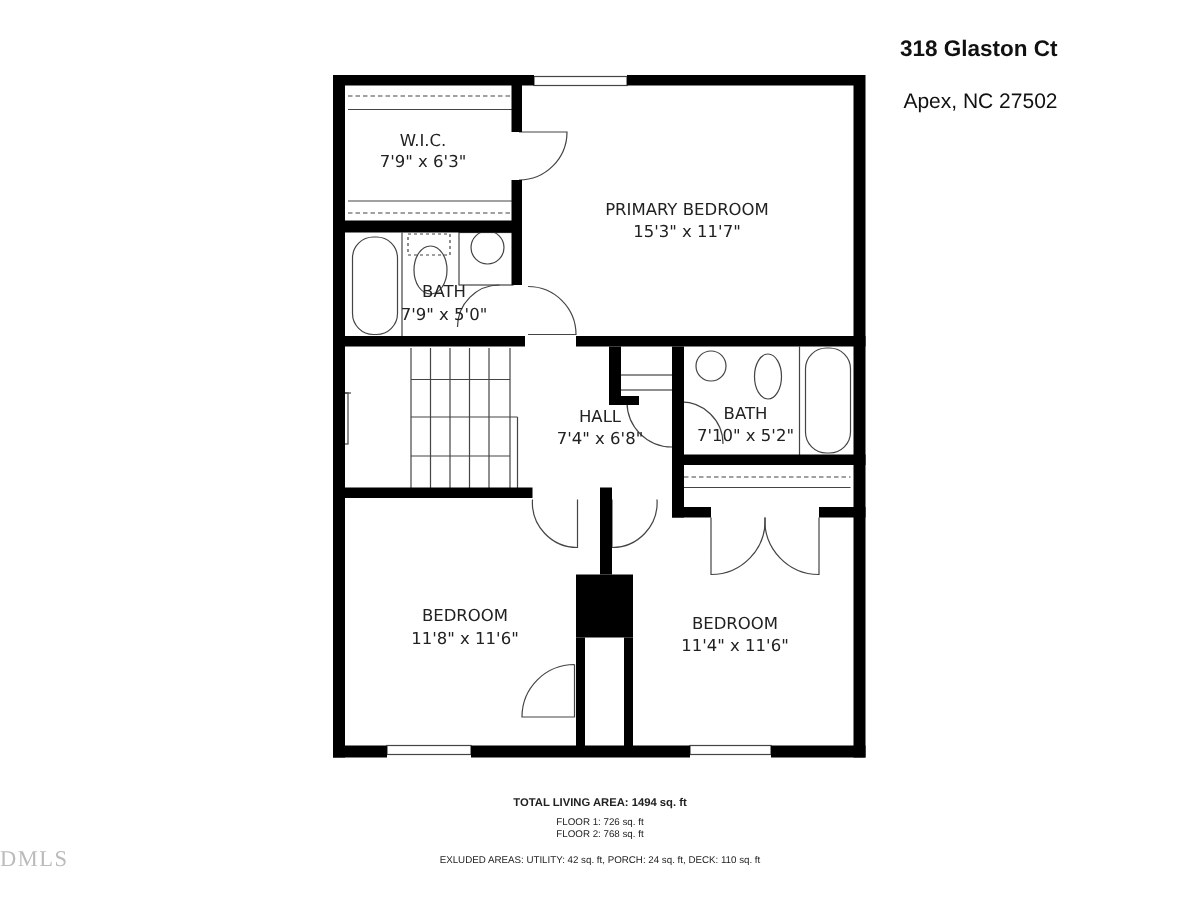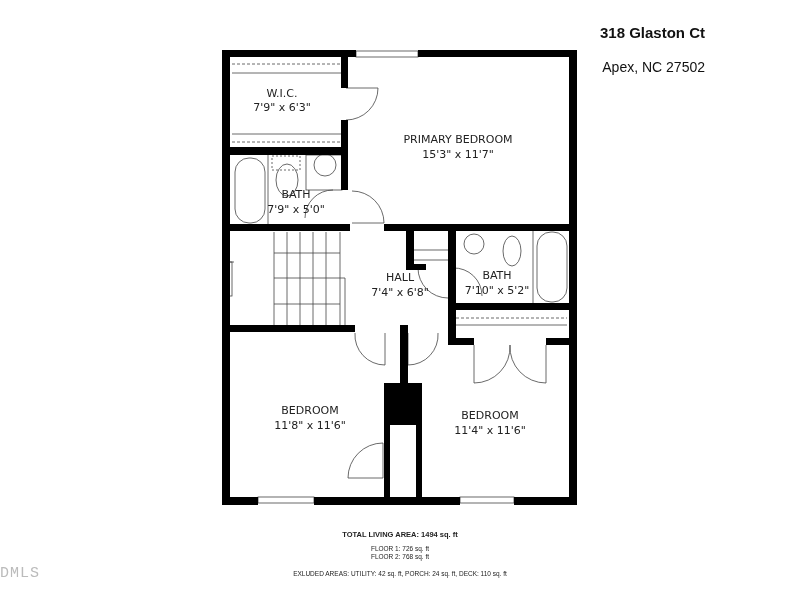--- a/index.html
+++ b/index.html
@@ -7,21 +7,21 @@
   .addr { position:absolute; right:95px; top:24px; text-align:right; color:#111; }
   .addr .street { font-weight:bold; font-size:15px; }
   .addr .city { font-size:14px; margin-top:18px; }
   svg.plan { position:absolute; left:0; top:0; }
   .rlabel { font-family:"DejaVu Sans", sans-serif; font-size:11px; fill:#222; text-anchor:middle; }
   .footer { position:absolute; left:0; width:800px; text-align:center; color:#222; }
   .f-total { top:512px; font-size:7.5px; font-weight:bold;margin-top:18px; }
   .f-fl1 { top:545px; font-size:6.5px; }
   .f-fl2 { top:553px; font-size:6.5px; }
   .f-excl { top:570px; font-size:6.5px; }
-  .mls { position:absolute; left:0; top:565px; font-size:15px; color:#bbb; letter-spacing:1px; font-family:Liberation Mono, monospace; }
+  .mls { position:absolute; left:0; top:565px; font-size:15px; color:#bbb; letter-spacing:1px; font-family:Liberation Serif, serif; }
 </style>
 </head>
 <body>
 
 <div class="addr">
   <div class="street">318 Glaston Ct</div>
   <div class="city">Apex, NC 27502</div>
 </div>
 
 <svg class="plan" width="800" height="600" viewBox="0 0 800 600">

